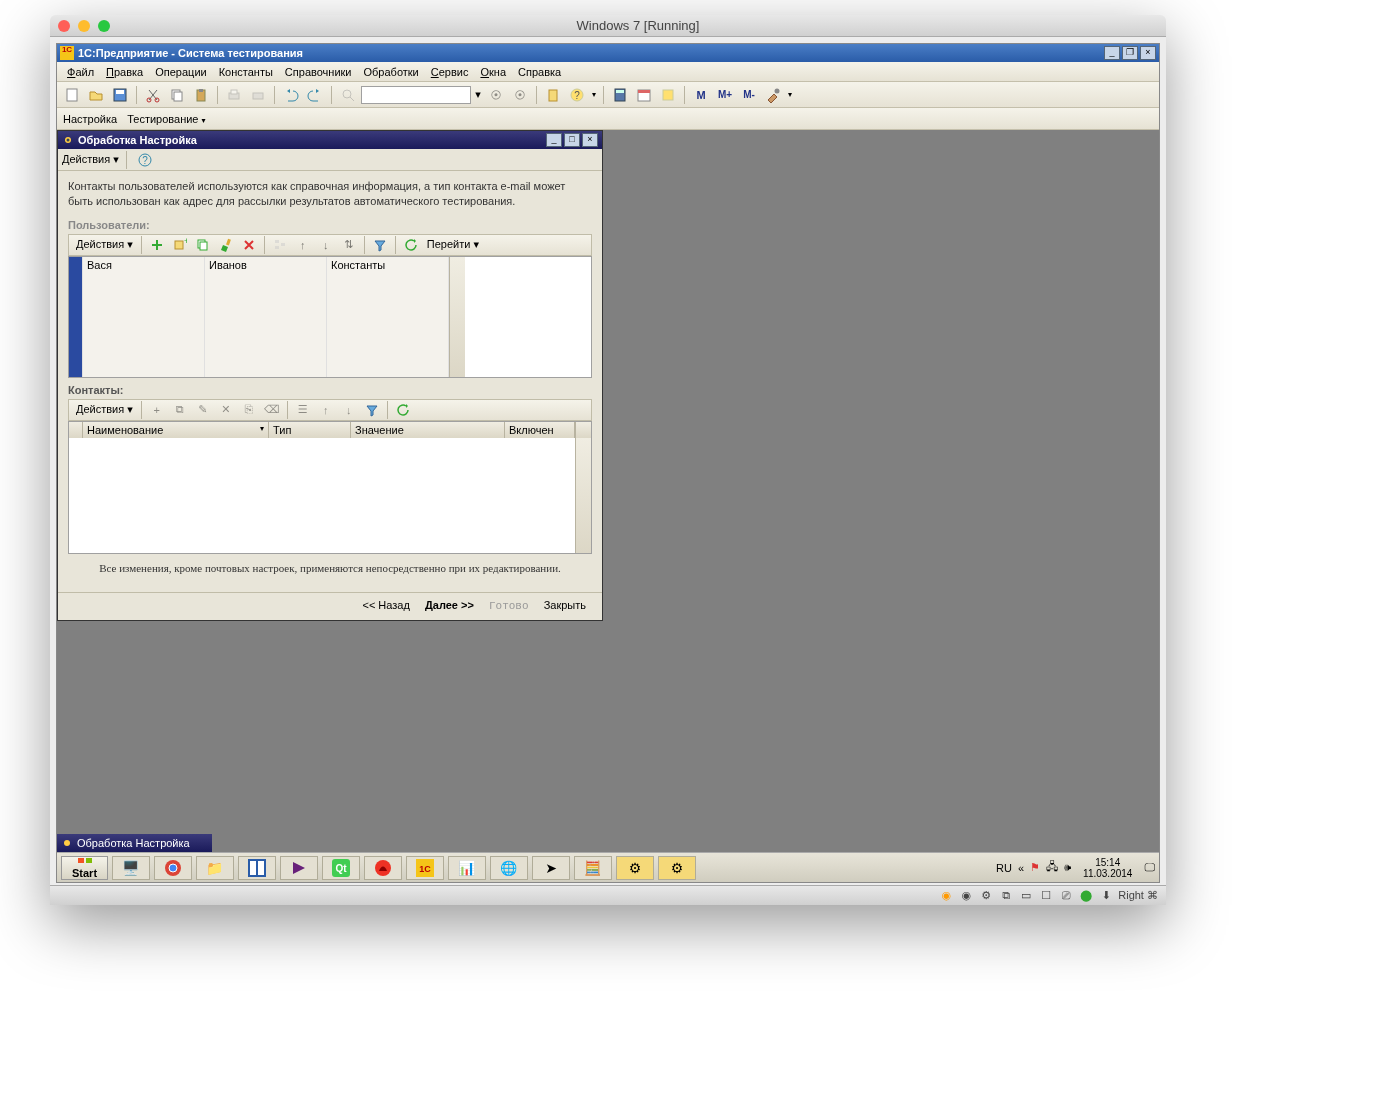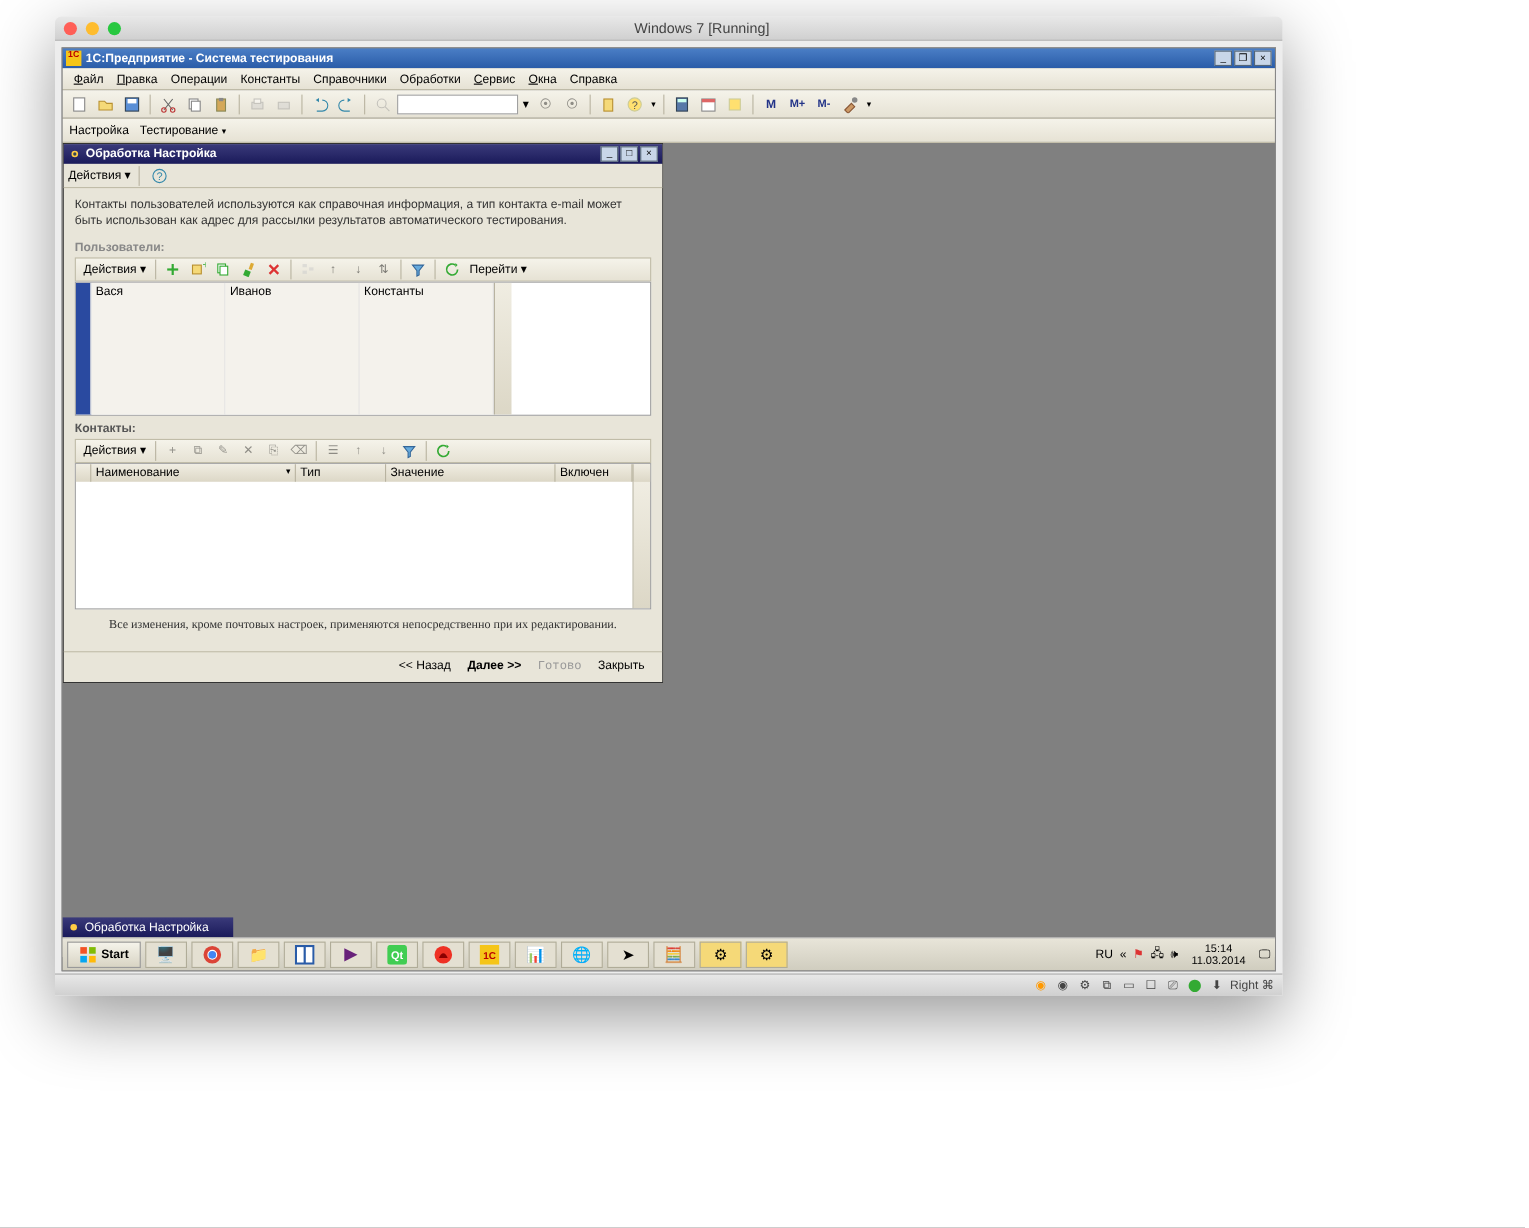--- a/index.html
+++ b/index.html
@@ -43,21 +43,21 @@
 .footer-note { text-align: center; padding: 8px 20px 4px; color: #333; font-family: Liberation Serif, serif; }
 .wiz-btns { text-align: right; padding: 6px 10px 8px; border-top: 1px solid #c0bca8; margin-top: 6px; }
 .wiz-btns span { padding: 0 6px; }
 .wiz-btns .bold { font-weight: bold; }
 .wiz-btns .gray { color: #999; font-family: Liberation Mono, monospace; }
 .taskdoc { position: absolute; left: 0; bottom: 30px; height: 18px; width: 155px; background: linear-gradient(#3a3a7a,#1a1a5a); color: #fff; padding: 2px 4px; display: flex; align-items: center; gap: 4px; }
 .statusbar { position: absolute; left: 0; right: 0; bottom: 12px; height: 18px; background: linear-gradient(#f0ede2,#dcd7c6); padding: 2px 6px; display: flex; }
 .statusbar .sfill { flex:1; }
 .statusbar .scell { padding: 0 8px; color:#999; border-left: 1px solid #c0bca8; }
 .win-taskbar { position: absolute; left: 0; right: 0; bottom: 0; height: 30px; background: linear-gradient(#e8e5d9,#d0cdbf); border-top: 1px solid #aaa; display: flex; align-items: center; padding: 0 4px; gap: 4px; }
-.start-btn { height: 24px; padding: 0 10px; background: linear-gradient(#f5f3ea,#d8d4c4); border: 1px solid #999; display: flex; align-items: center; gap: 4px; font-weight: bold; }
+.start-btn { height: 24px; padding: 0 10px; background: linear-gradient(#f5f3ea,#d8d4c4); border: 1px solid #999; display: flex; align-items: center; gap: 4px; font-weight: bold; flex-direction: column; }
 .tb-icon { width: 38px; height: 24px; border: 1px solid #b0ac98; background: #e4e0d2; display: inline-flex; align-items:center; justify-content:center; font-size:14px; }
 .tb-right { margin-left: auto; display: flex; align-items: center; gap: 6px; }
 .tb-clock { text-align: center; font-size: 10px; line-height: 11px; padding: 0 6px; }
 .vm-statusbar { position: absolute; left: 0; right: 0; bottom: 0; height: 20px; background: linear-gradient(#e8e8e8,#d0d0d0); border-top: 1px solid #aaa; display: flex; align-items: center; justify-content: flex-end; padding: 0 8px; gap: 4px; font-size: 11px; color: #444;}
 .vm-icon { width: 16px; height: 14px; display:inline-flex; align-items:center; justify-content:center; }
 svg { display: block; }
 </style>
 </head>
 <body>
 

